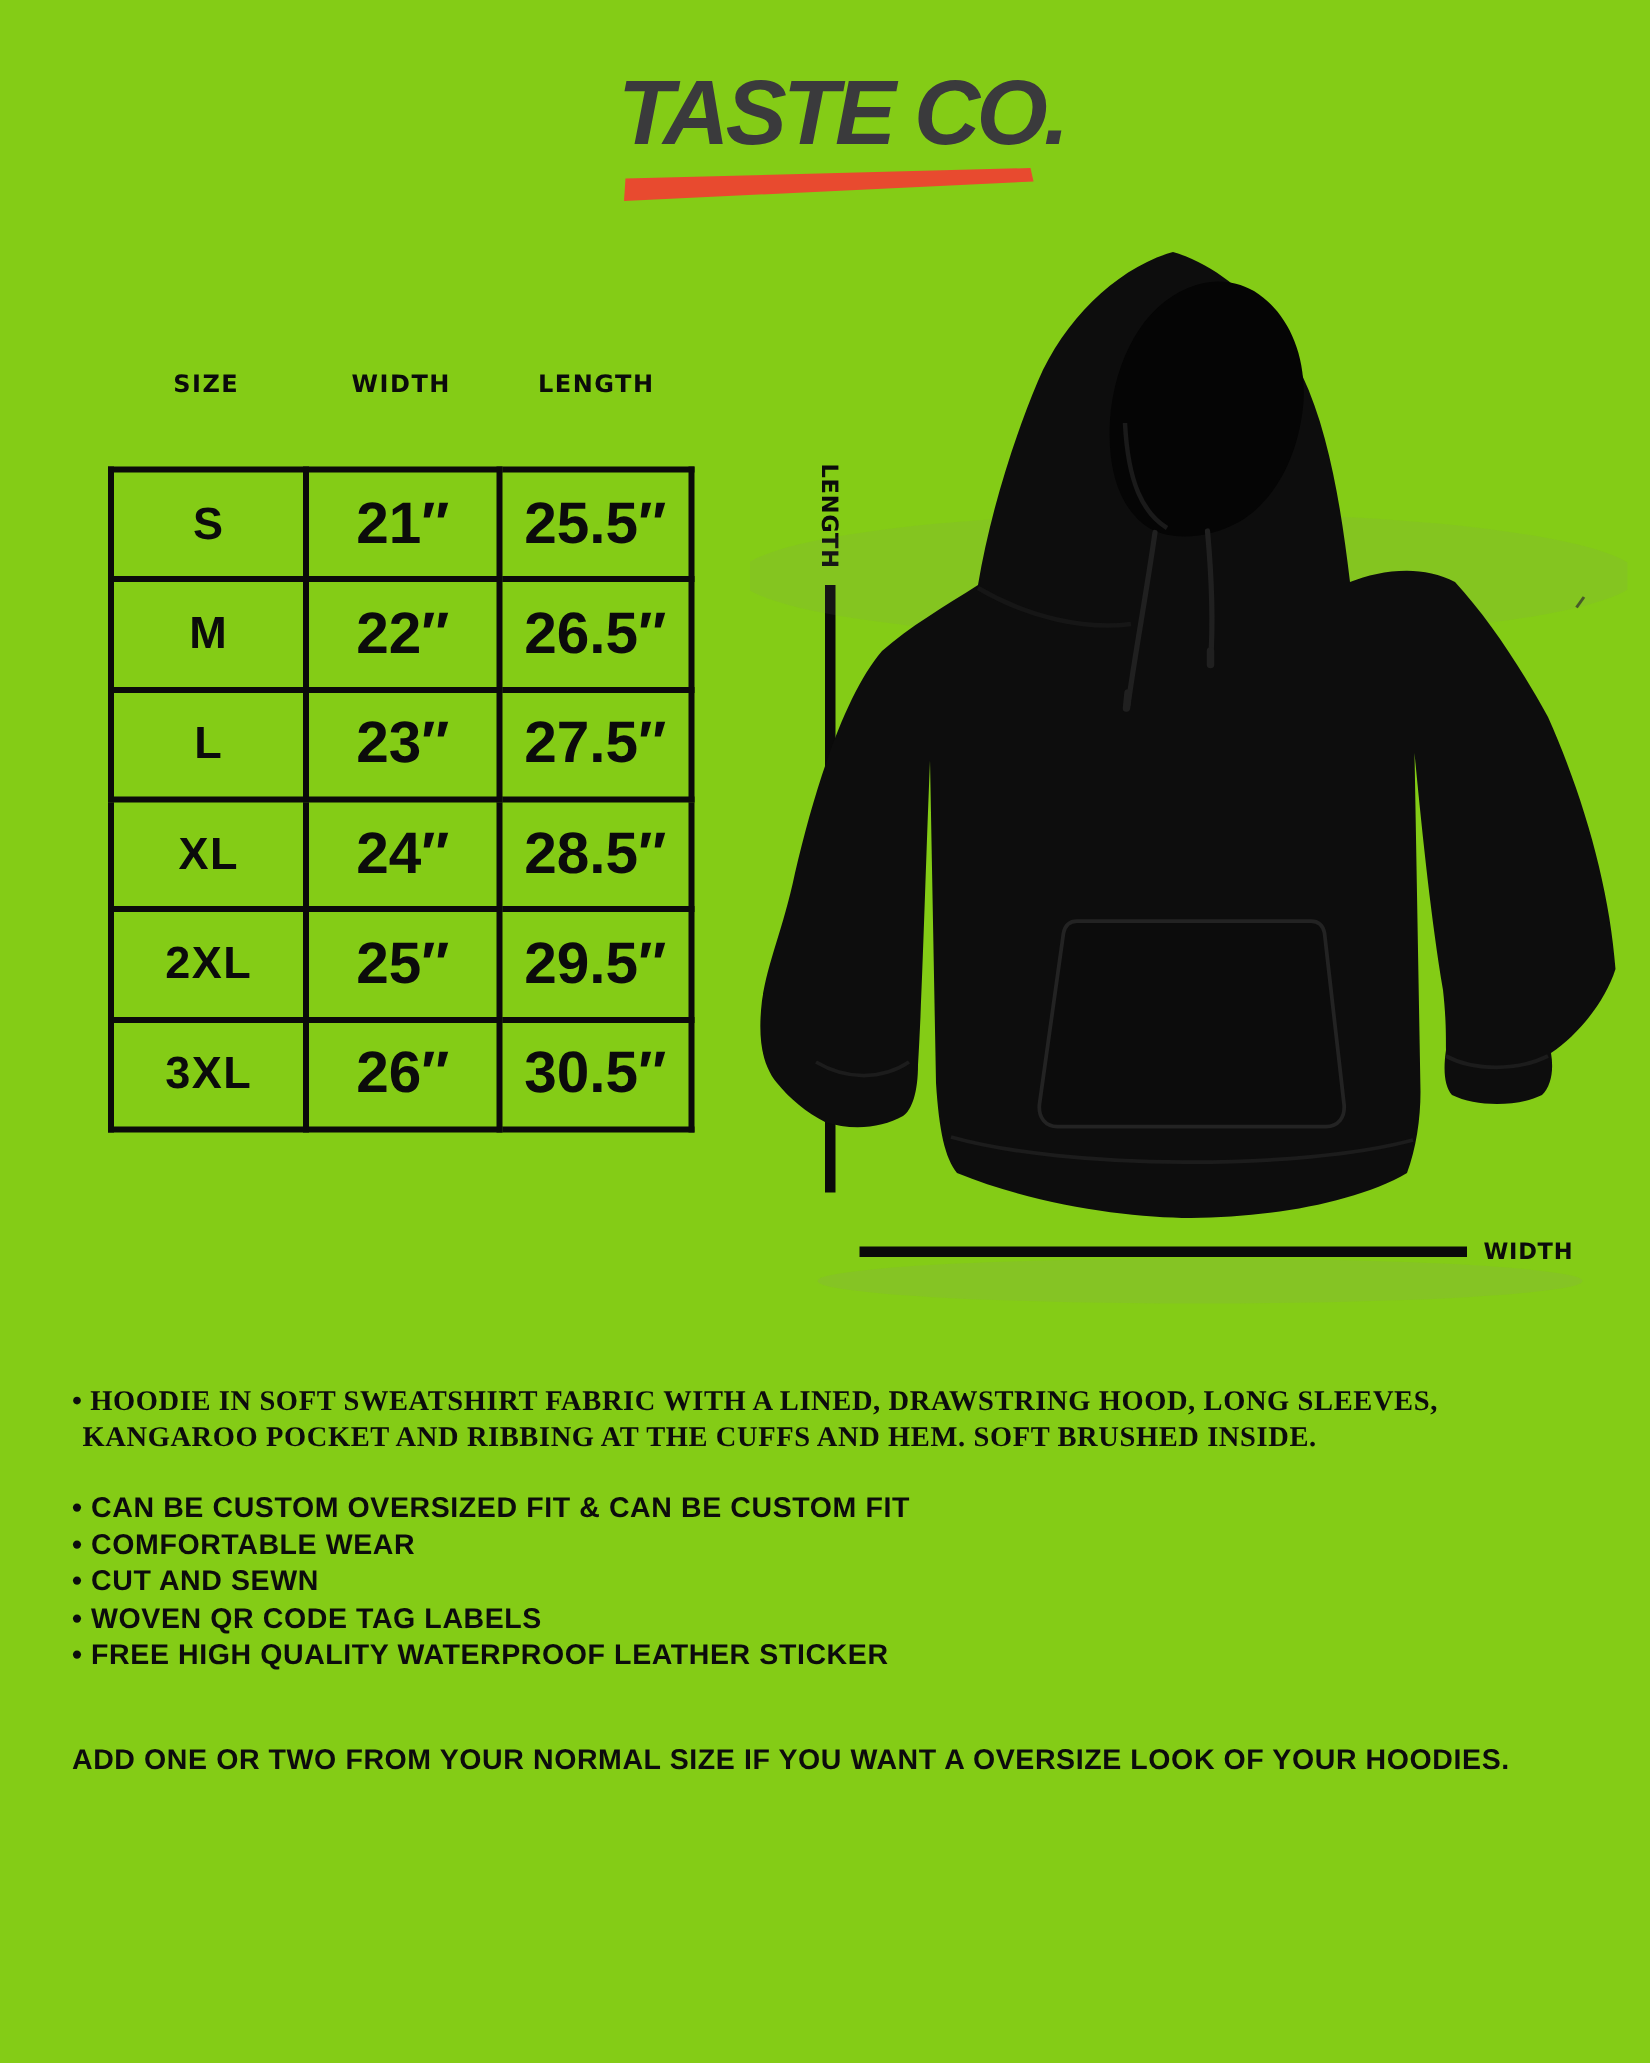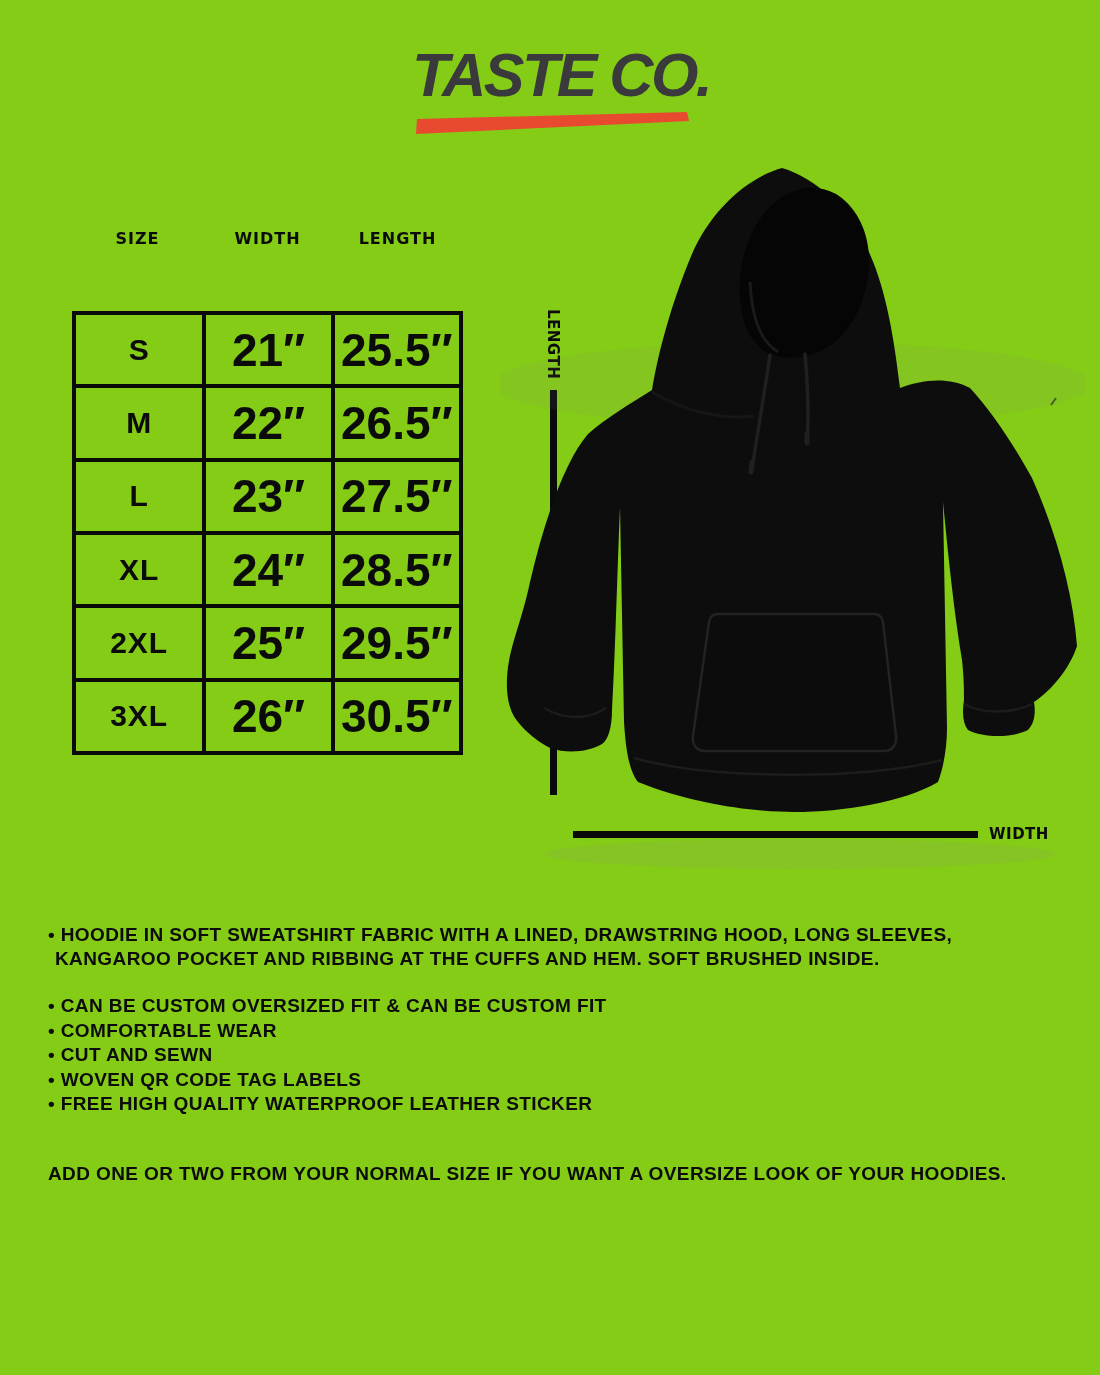--- a/index.html
+++ b/index.html
@@ -10,53 +10,53 @@
   
   .brand{position:absolute;left:0;top:0;width:1100px;height:150px;}
   .brand-name{
     position:absolute;left:412px;top:40px;
     font-size:61px;font-weight:bold;font-style:italic;letter-spacing:-2.5px;
     color:#3a3a3c;white-space:nowrap;
   }
   .brand-underline{position:absolute;left:413px;top:106px;width:278px;height:30px;}
   
   .chart-headers{
-    position:absolute;left:72px;top:229px;width:391px;display:flex;
+    position:absolute;left:72px;top:246px;width:391px;display:flex;
     font-family:"DejaVu Sans",sans-serif;font-size:16px;font-weight:bold;letter-spacing:1px;
   }
   .chart-headers span{display:block;text-align:center;}
   .chart-headers span:nth-child(1){width:131px;}
   .chart-headers span:nth-child(2){width:129px;}
   .chart-headers span:nth-child(3){width:131px;}
   table.size-chart{
     position:absolute;left:72px;top:311px;border-collapse:collapse;
     width:391px;height:444px;table-layout:fixed;
   }
   table.size-chart td{
     border:4px solid #0a0a0a;text-align:center;vertical-align:middle;
     font-weight:bold;padding:0;
   }
   td.c-size{width:124px;font-size:30px;letter-spacing:1px;}
-  td.c-val{width:122px;font-size:46px;font-family:"Liberation Sans","DejaVu Sans",sans-serif;}
+  td.c-val{width:122px;font-size:39px;font-family:"Liberation Sans","DejaVu Sans",sans-serif;}
   
   .len-label{
     position:absolute;left:544px;top:309px;writing-mode:vertical-rl;
     font-family:"DejaVu Sans",sans-serif;font-size:15px;font-weight:bold;letter-spacing:0.5px;
   }
   .len-line{position:absolute;left:550px;top:390px;width:7px;height:405px;background:#0a0a0a;}
   .hoodie{position:absolute;left:500px;top:162px;width:585px;height:710px;}
   .wid-line{position:absolute;left:573px;top:831px;width:405px;height:7px;background:#0a0a0a;}
   .wid-label{
     position:absolute;left:989px;top:825px;
     font-family:"DejaVu Sans",sans-serif;font-size:15px;font-weight:bold;letter-spacing:0.5px;
   }
   
   .desc{position:absolute;left:48px;top:923px;width:1030px;font-weight:bold;
         font-size:19px;letter-spacing:0.4px;color:#0c0c0c;}
-  .desc .line{line-height:23.5px;white-space:nowrap;}
+  .desc .line{line-height:23.5px;white-space:nowrap;font-family:Liberation Serif, serif;}
   .desc .intro2{margin-left:7px;}
   .desc .bullets{margin-top:24px;}
   .desc .bullet{line-height:24.5px;white-space:nowrap;}
   .desc .note{margin-top:44px;line-height:25px;white-space:nowrap;}
 </style>
 </head>
 <body>
 
 <div class="page">
 

